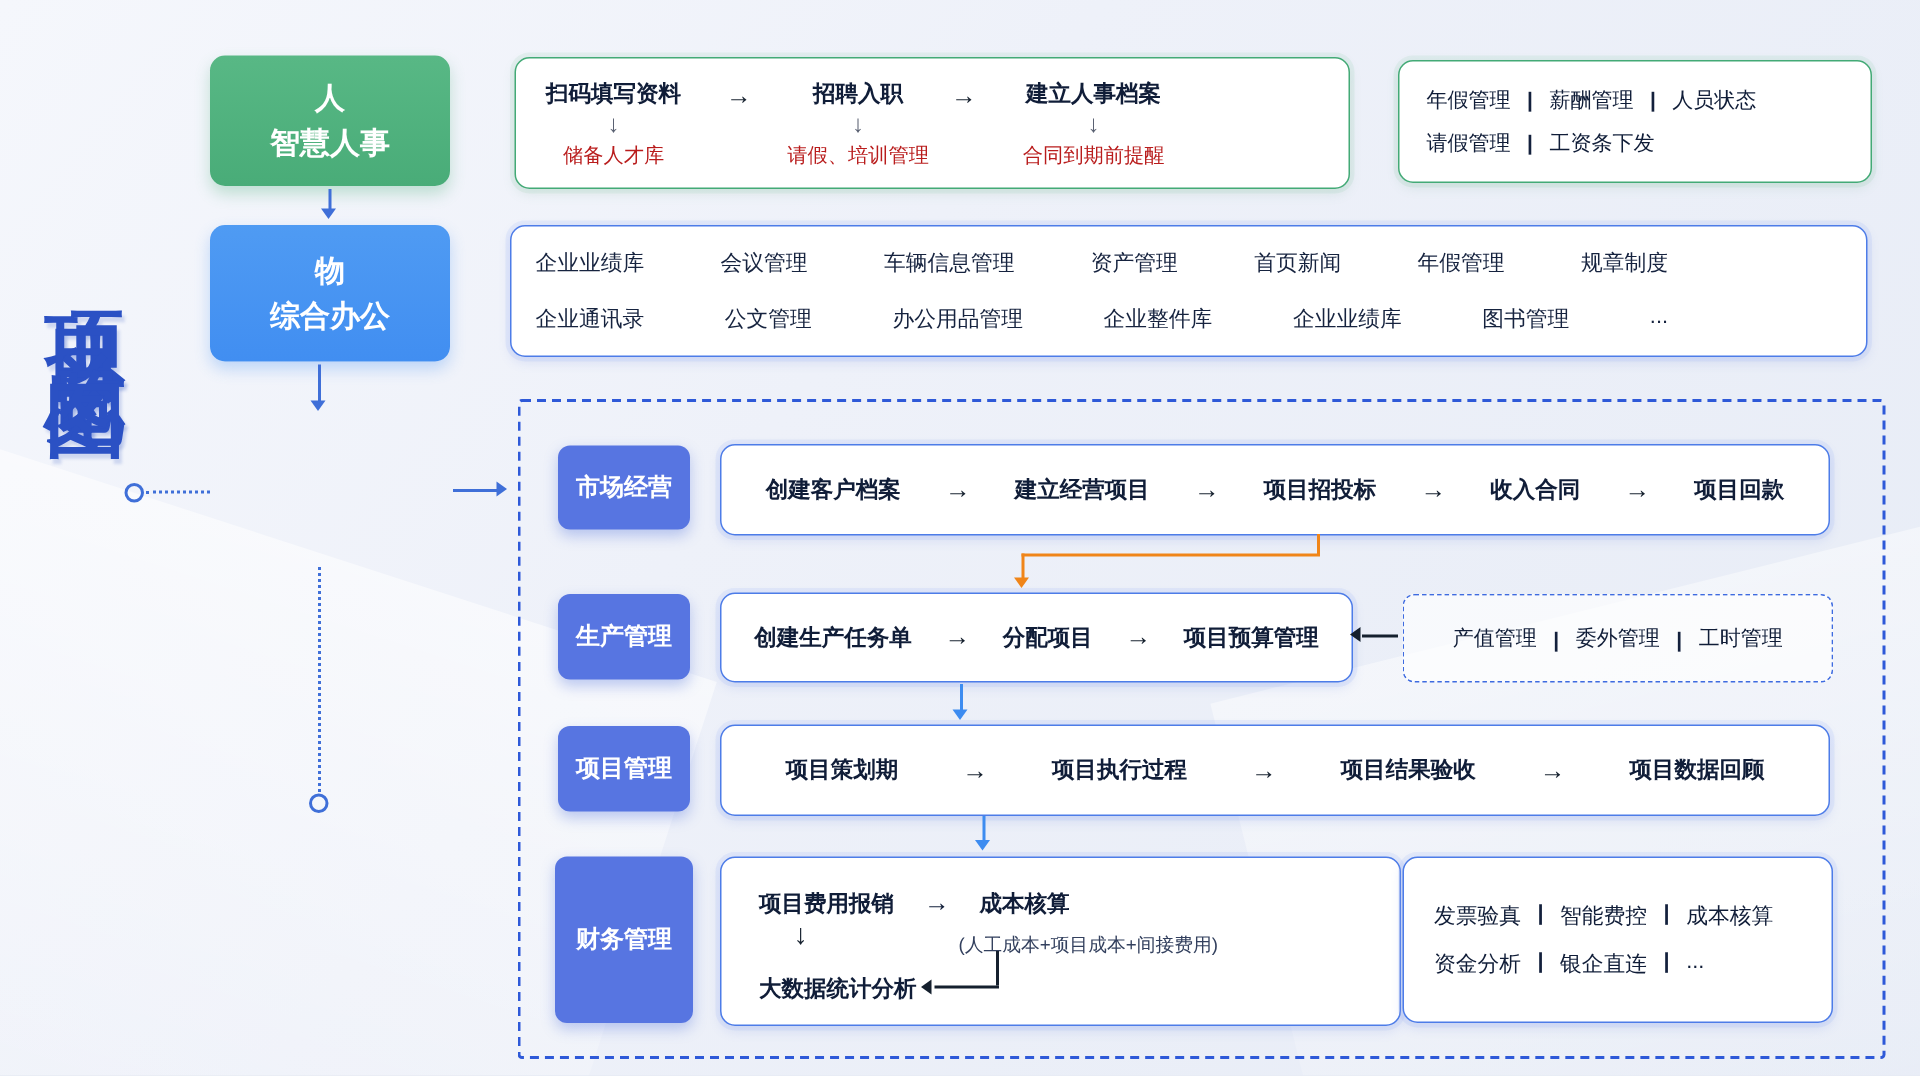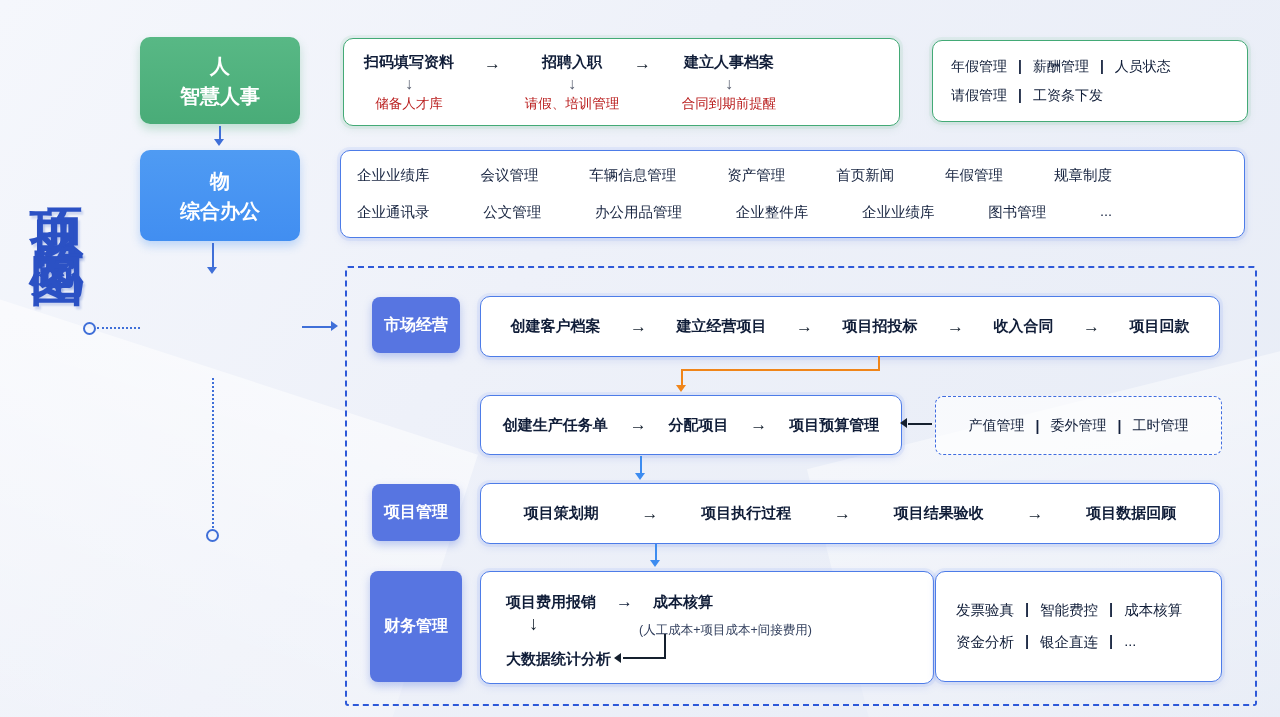--- a/index.html
+++ b/index.html
@@ -159,20 +159,21 @@
         <span class="item">企业整件库</span>
         <span class="item">企业业绩库</span>
         <span class="item">图书管理</span>
         <span class="item">...</span>
       </div>
   </div>
 
   <div id="dash-box"></div>
 
   <div class="row-label" style="left:372px;top:297px;width:88px;height:56px;">市场经营</div>
+  <div class="row-label" style="left:372px;top:396px;width:88px;height:57px;">生产管理</div>
   <div class="row-label" style="left:372px;top:484px;width:88px;height:57px;">项目管理</div>
   <div class="row-label" style="left:370px;top:571px;width:92px;height:111px;">财务管理</div>
 
   <div class="panel blue-border flow-box" style="left:480px;top:296px;width:738px;height:59px;">
       <span class="item">创建客户档案</span>
       <span class="flow-arrow">→</span>
       <span class="item">建立经营项目</span>
       <span class="flow-arrow">→</span>
       <span class="item">项目招投标</span>
       <span class="flow-arrow">→</span>

